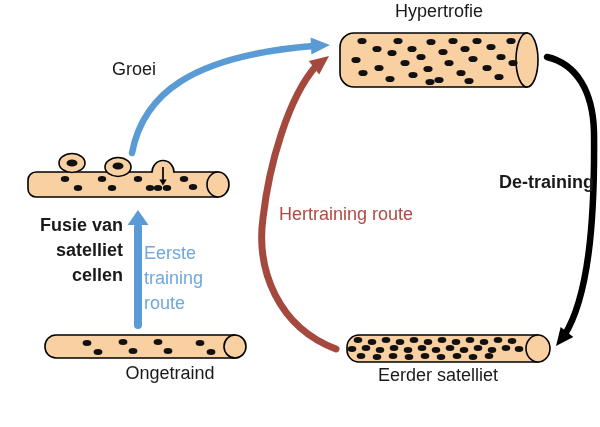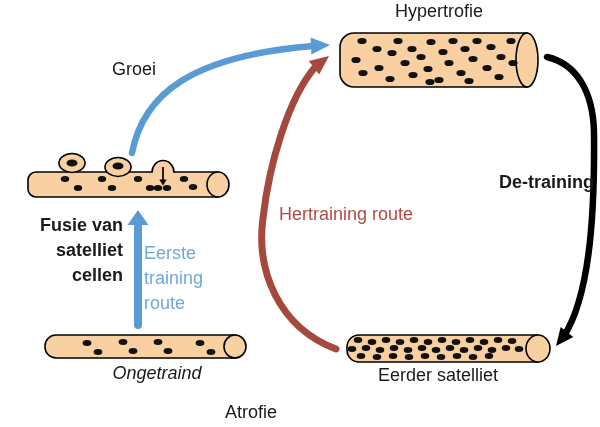--- a/index.html
+++ b/index.html
@@ -187,18 +187,17 @@
   <div class="lbl red" style="left:268px;top:203px;">Hertraining route</div>
 
   <div class="lbl right multiline" style="left:13px;top:213px;width:110px;">Fusie van
 satelliet
 cellen</div>
 
   <div class="lbl blue multiline" style="left:144px;top:241px;">Eerste
 training
 route</div>
 
-  <div class="lbl center" style="left:77px;top:362px;width:160px;font-style:italic;">Ongetraind</div>
+  <div class="lbl center" style="left:90px;top:362px;width:160px;">Ongetraind</div>
 
   <div class="lbl center" style="left:358px;top:364px;width:160px;">Eerder satelliet</div>
 
-  <div class="lbl center" style="left:171px;top:401px;width:160px;">Atrofie</div>
 </div>
 
 </body></html>

